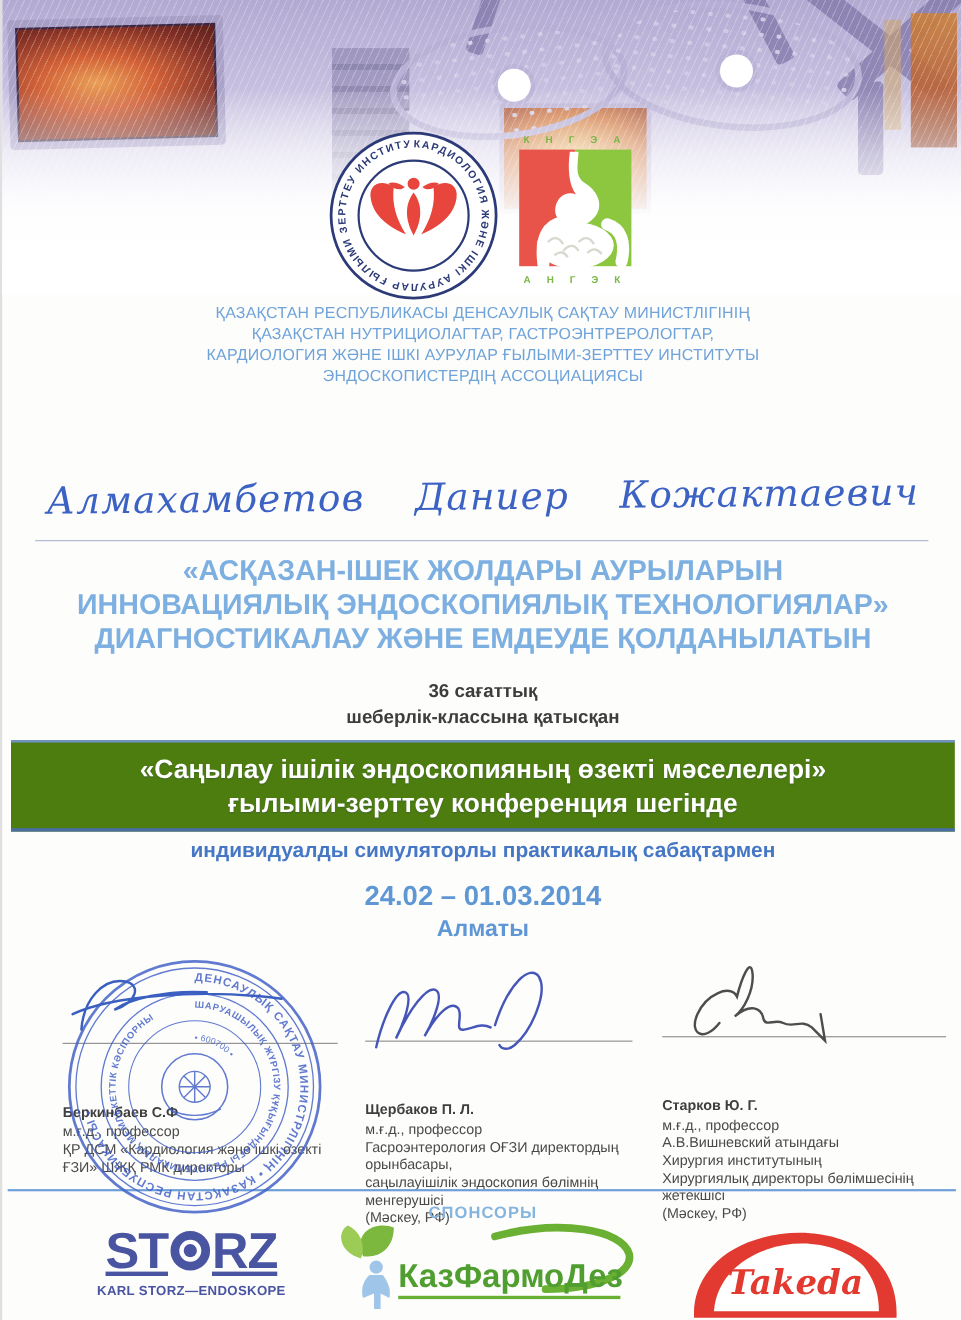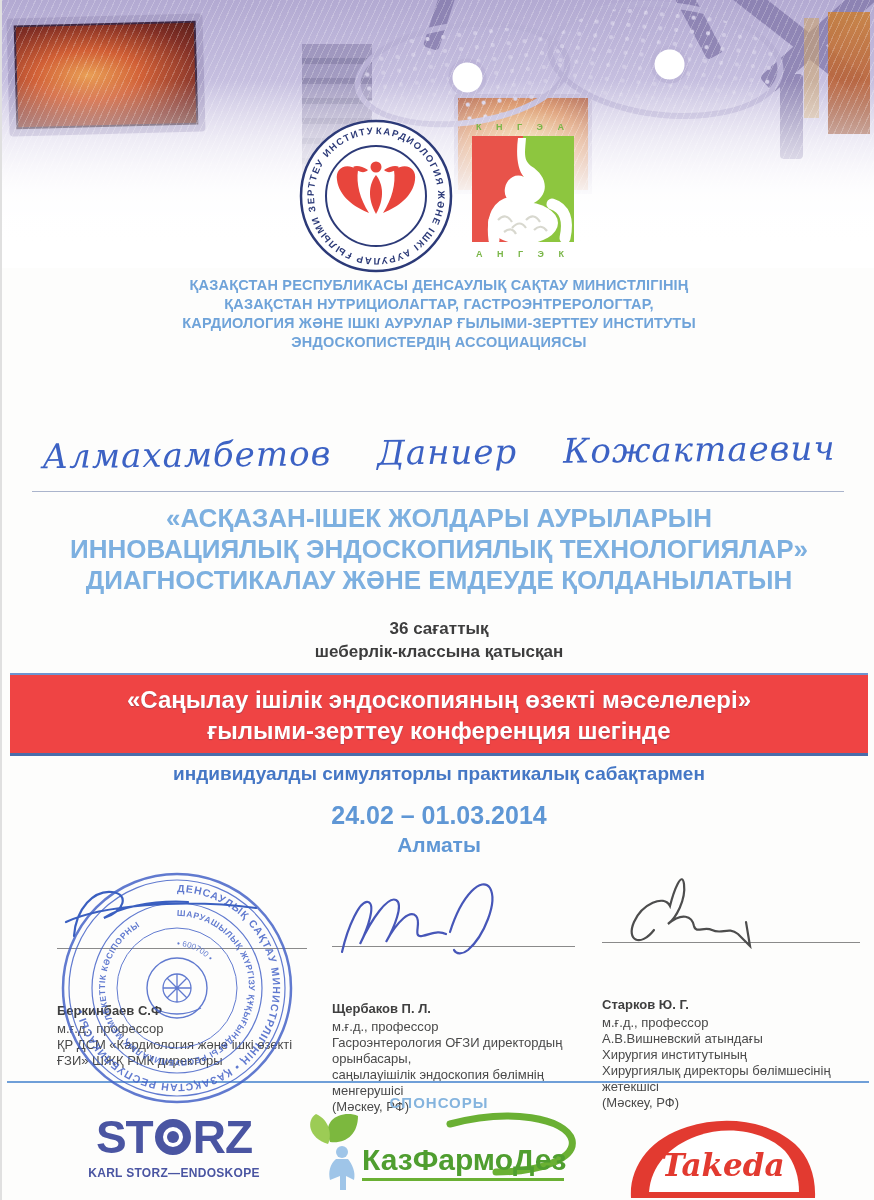--- a/index.html
+++ b/index.html
@@ -41,36 +41,36 @@
       rgba(255,255,255,.55) 52%,rgba(255,255,255,.92) 72%,#fff 92%);}
   .photo::after{content:"";position:absolute;inset:0;
     background:repeating-linear-gradient(115deg,rgba(255,255,255,.22) 0 1px,rgba(0,0,0,0) 1px 6px);}
 
   
   .logo-institute{top:118px;left:296px;}
   .logo-assoc{top:120px;left:466px;}
 
   
   .header-block{top:276px;left:87px;width:700px;text-align:center;
-    color:#6fa3d9;font-weight:bold;font-size:14.5px;line-height:19px;letter-spacing:.2px;}
+    color:#6fa3d9;font-weight:normal;font-size:14.5px;line-height:19px;letter-spacing:.2px;}
 
   
   .name-row{top:432px;left:0;width:874px;text-align:center;
     font-family:"DejaVu Serif",serif;font-style:italic;font-size:34px;color:#3c62c4;
     word-spacing:34px;letter-spacing:1px;transform:rotate(-.6deg);}
   .name-underline{top:491px;left:30px;width:812px;height:1px;background:#aab4cc;}
 
   
   .title-block{top:503px;left:37px;width:800px;text-align:center;
     color:#7db0e0;font-weight:bold;font-size:26px;line-height:31px;}
   .hours{top:617px;left:0;width:874px;text-align:center;color:#3d3d3d;
     font-weight:bold;font-size:17px;line-height:23px;}
 
   
-  .banner{top:673px;left:8px;width:858px;height:83px;background:#ef4444;
+  .banner{top:673px;left:8px;width:858px;height:83px;background:#4d7c0f;
     box-shadow:inset 0 -3px 0 #4a6daa, inset 0 2px 0 #6e94d0;}
   .banner-inner{position:absolute;top:11px;left:0;width:100%;text-align:center;color:#ffffff;
     font-weight:bold;font-size:24px;line-height:31px;text-shadow:0 1px 1px rgba(40,60,110,.35);}
   .note{top:763px;left:0;width:874px;text-align:center;color:#4577c5;font-weight:bold;font-size:19px;}
   .dates{top:801px;left:0;width:874px;text-align:center;color:#5f97d5;font-weight:bold;font-size:25px;}
   .city{top:833px;left:0;width:874px;text-align:center;color:#5f97d5;font-weight:bold;font-size:21px;}
 
   
   .sig-line{height:1px;background:#8a8a8a;}
   .sig-col{font-size:13px;line-height:16px;color:#4a4a4a;}
@@ -86,21 +86,21 @@
   .sig-left-svg{top:878px;left:58px;}
   .sig-mid-svg{top:866px;left:332px;}
   .sig-right-svg{top:860px;left:614px;}
 
   
   .separator{top:1081px;left:5px;width:862px;height:2px;background:#6f9fd8;}
   .sponsors-label{top:1094px;left:0;width:874px;text-align:center;color:#85b4de;
     font-weight:bold;font-size:15px;letter-spacing:1px;}
   .storz{top:1114px;left:72px;width:200px;text-align:center;color:#4a55a2;}
   .storz-main{display:flex;align-items:center;justify-content:center;
-    font-weight:bold;font-size:46px;letter-spacing:-1px;line-height:46px;}
+    font-weight:bold;font-size:46px;letter-spacing:-1px;line-height:46px;text-decoration:underline;}
   .storz-o{width:36px;height:36px;border-radius:50%;border:8px solid #4a55a2;margin:0 2px;
     position:relative;box-sizing:border-box;background:#fff;}
   .storz-o::after{content:"";position:absolute;left:50%;top:50%;width:12px;height:12px;
     margin:-6px 0 0 -6px;border-radius:50%;background:#4a55a2;}
   .storz-sub{font-weight:bold;font-size:12px;letter-spacing:.3px;margin-top:6px;}
   .kaz{top:1106px;left:298px;}
   .takeda{top:1118px;left:625px;}
 </style>
 </head>
 <body>

